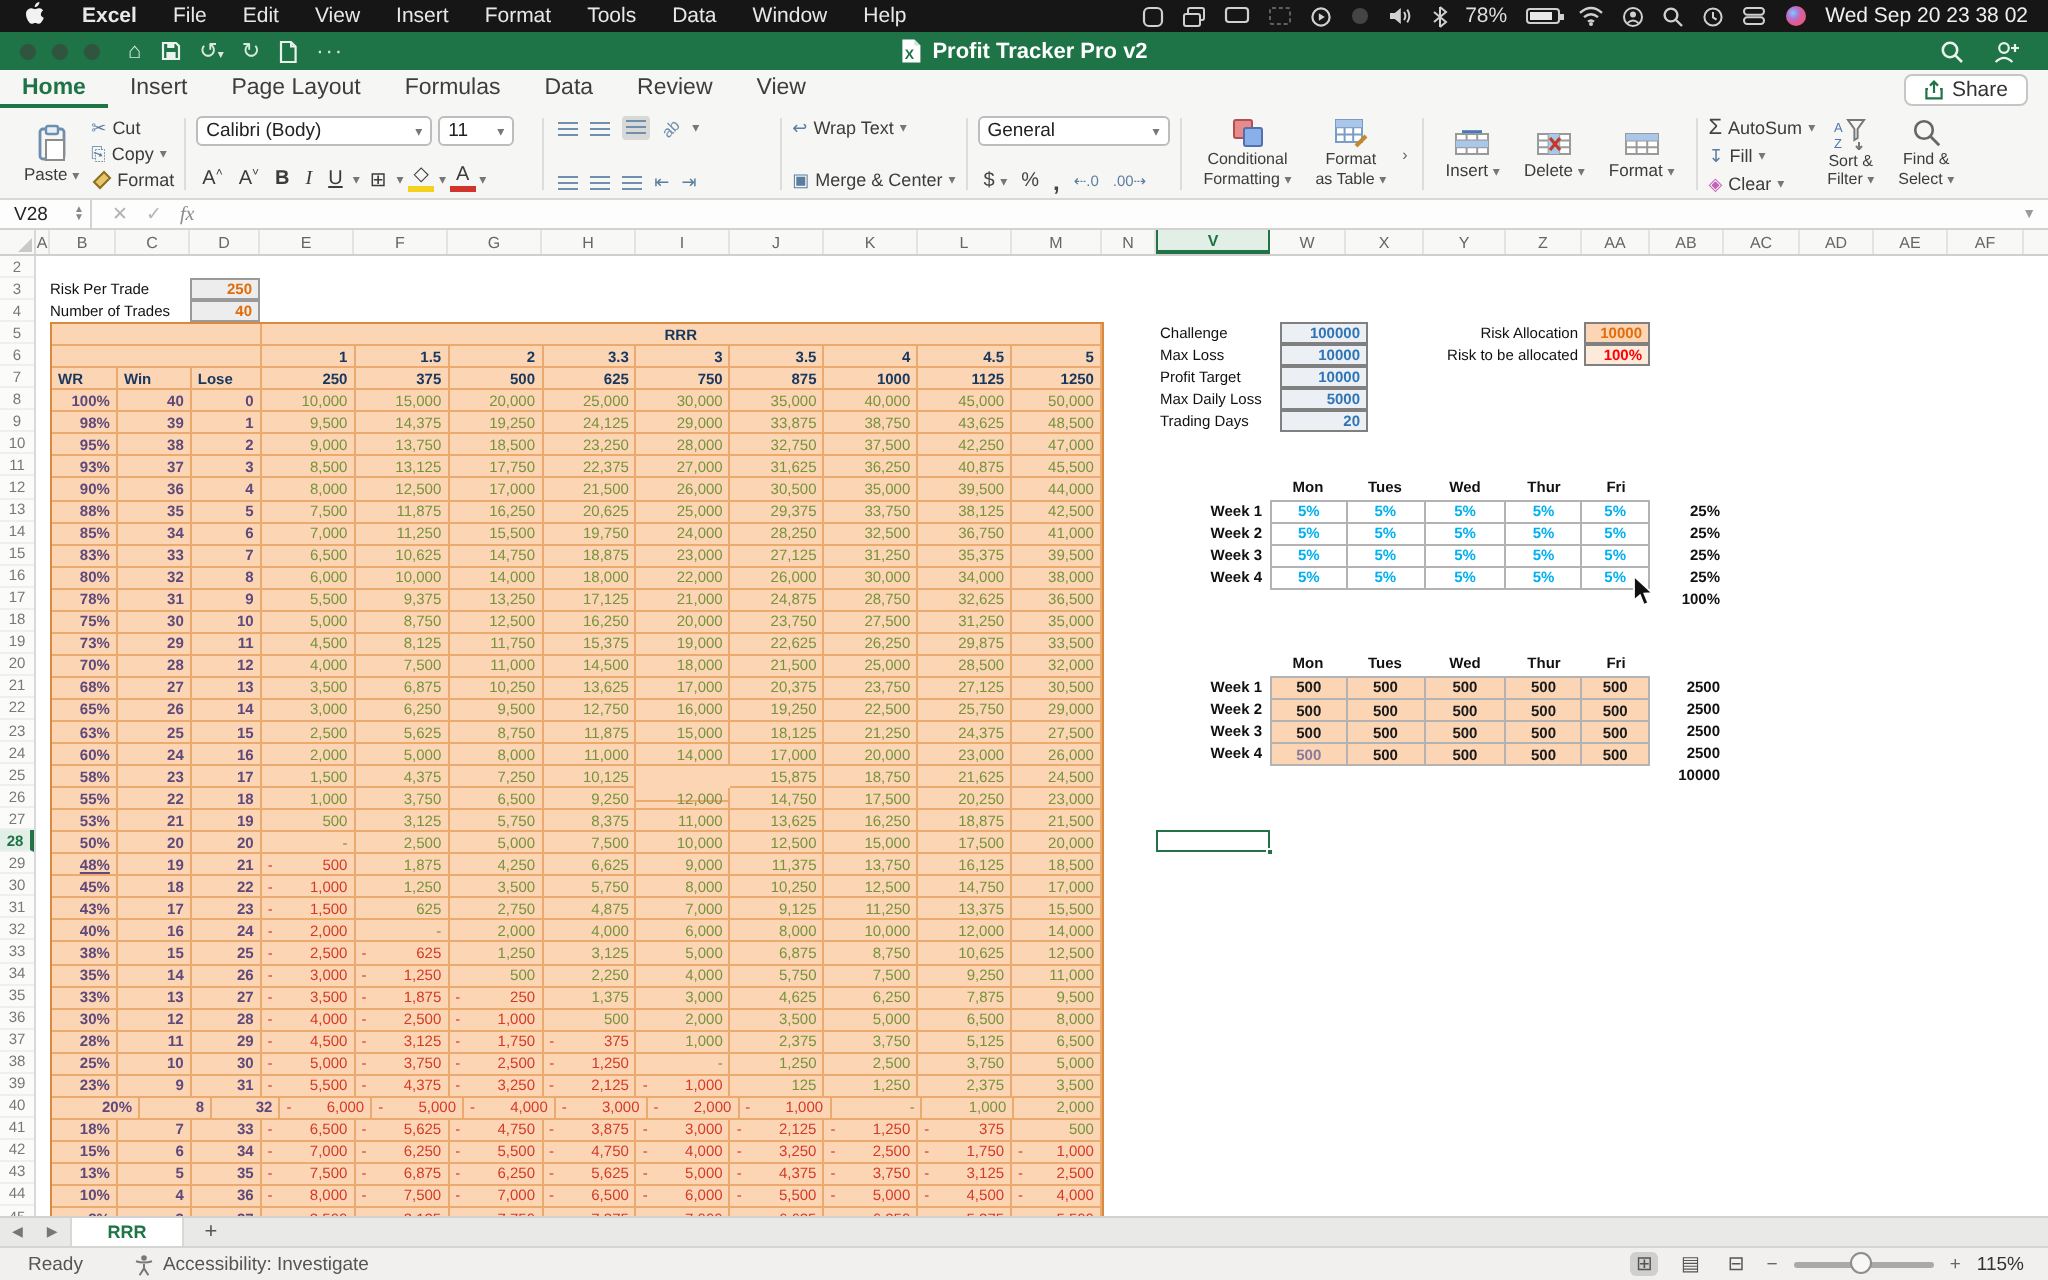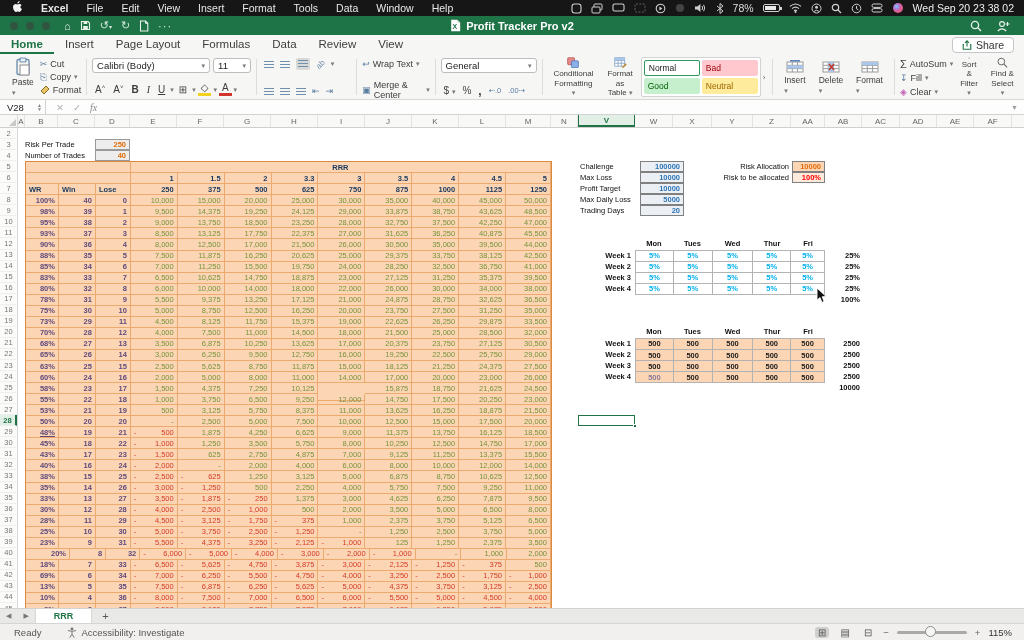--- a/index.html
+++ b/index.html
@@ -411,26 +411,20 @@
   </div>
   <div class="bigbtn">
     <svg width="17" height="15" viewBox="0 0 17 15">
         <rect x="1" y="1" width="13" height="11" fill="#fff" stroke="#7a9cc6"></rect>
         <path d="M1 4.6 H14 M1 8.2 H14 M5.3 1 V12 M9.6 1 V12" stroke="#7a9cc6"></path>
         <rect x="1" y="1" width="13" height="3.6" fill="#aac6e8"></rect>
         <path d="M11 14 L16 9" stroke="#c08a30" stroke-width="2"></path>
       </svg>
     <span class="twoline"><span>Format</span><br><span>as Table</span> <span class="chev">▾</span></span>
   </div>
-  <div class="style-gal" id="style-gal">
-      <div class="sg s0">Normal</div>
-      <div class="sg s1">Bad</div>
-      <div class="sg s2">Good</div>
-      <div class="sg s3">Neutral</div>
-    </div>
   <div style="display:flex;align-items:center;font-size:8px;color:#666;padding:0 2px;">›</div>
   <div class="rsep"></div>
 
   <div class="bigbtn">
     <svg width="18" height="14" viewBox="0 0 18 14">
         <rect x="1" y="2" width="16" height="10" fill="#fff" stroke="#9a9a9a"></rect>
         <path d="M1 5.3 H17 M1 8.6 H17 M6.3 2 V12 M11.6 2 V12" stroke="#9a9a9a"></path>
         <rect x="1" y="5.3" width="16" height="3.3" fill="#aac6e8"></rect>
         <path d="M4 0.8 H14" stroke="#4a7ab5" stroke-width="1.4"></path>
       </svg>
@@ -1203,21 +1197,21 @@
           <span>-</span>
           <span class="nn">1,250</span>
         </div>
         <div class="rcell right neg" style="width: 47px;">
           <span>-</span>
           <span class="nn">375</span>
         </div>
         <div class="rcell right pos" style="width: 45px;">500</div>
       </div>
       <div class="rrow" style="height: 11.05px;">
-        <div class="rcell right plo" style="width: 33px;">69%</div>
+        <div class="rcell right plo" style="width: 33px;">15%</div>
         <div class="rcell right plo" style="width: 37px;">6</div>
         <div class="rcell right plo" style="width: 35px;">34</div>
         <div class="rcell right neg" style="width: 47px;">
           <span>-</span>
           <span class="nn">7,000</span>
         </div>
         <div class="rcell right neg" style="width: 47px;">
           <span>-</span>
           <span class="nn">6,250</span>
         </div>

